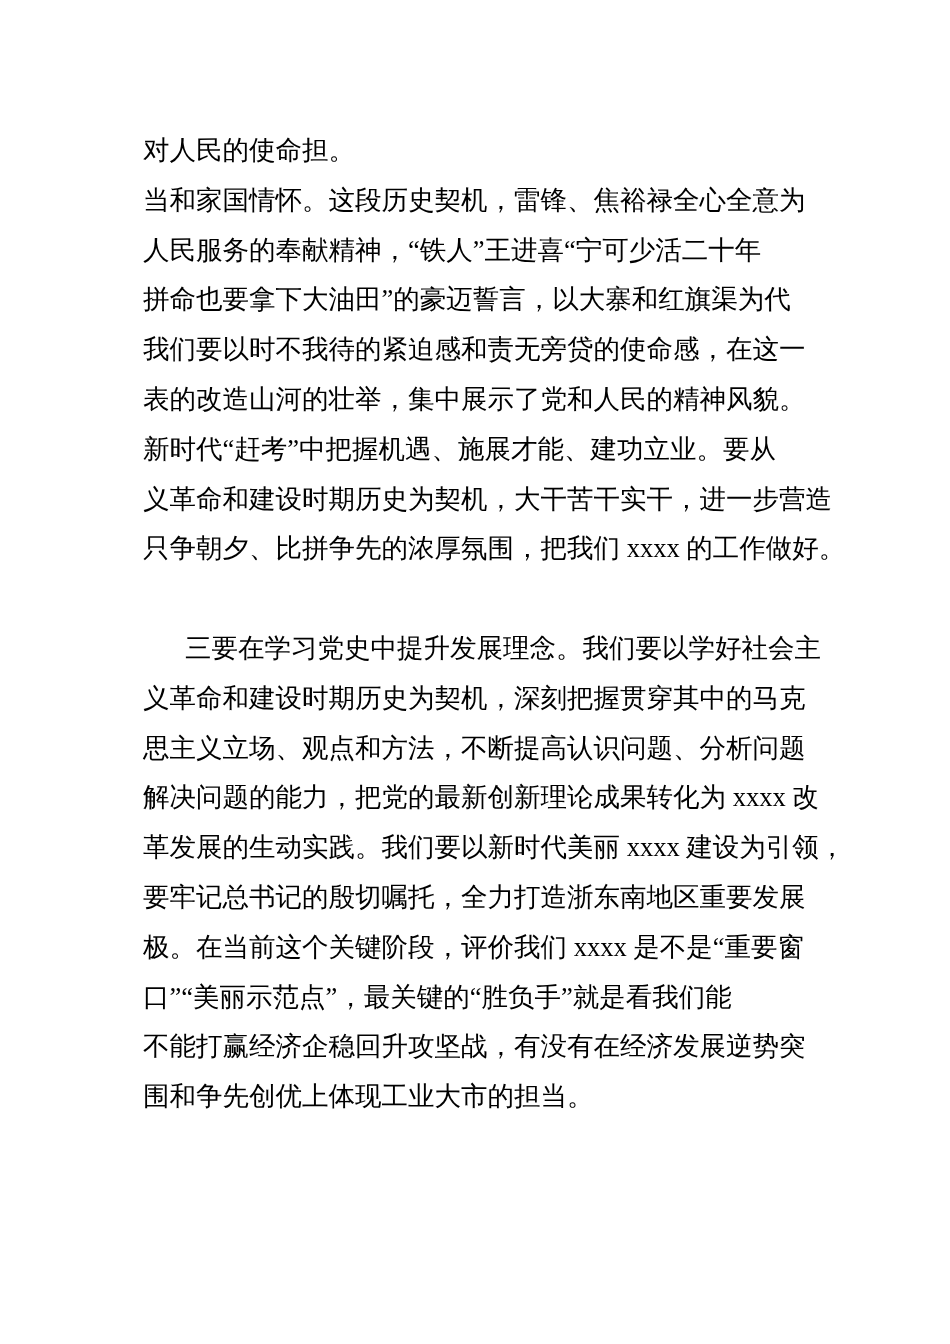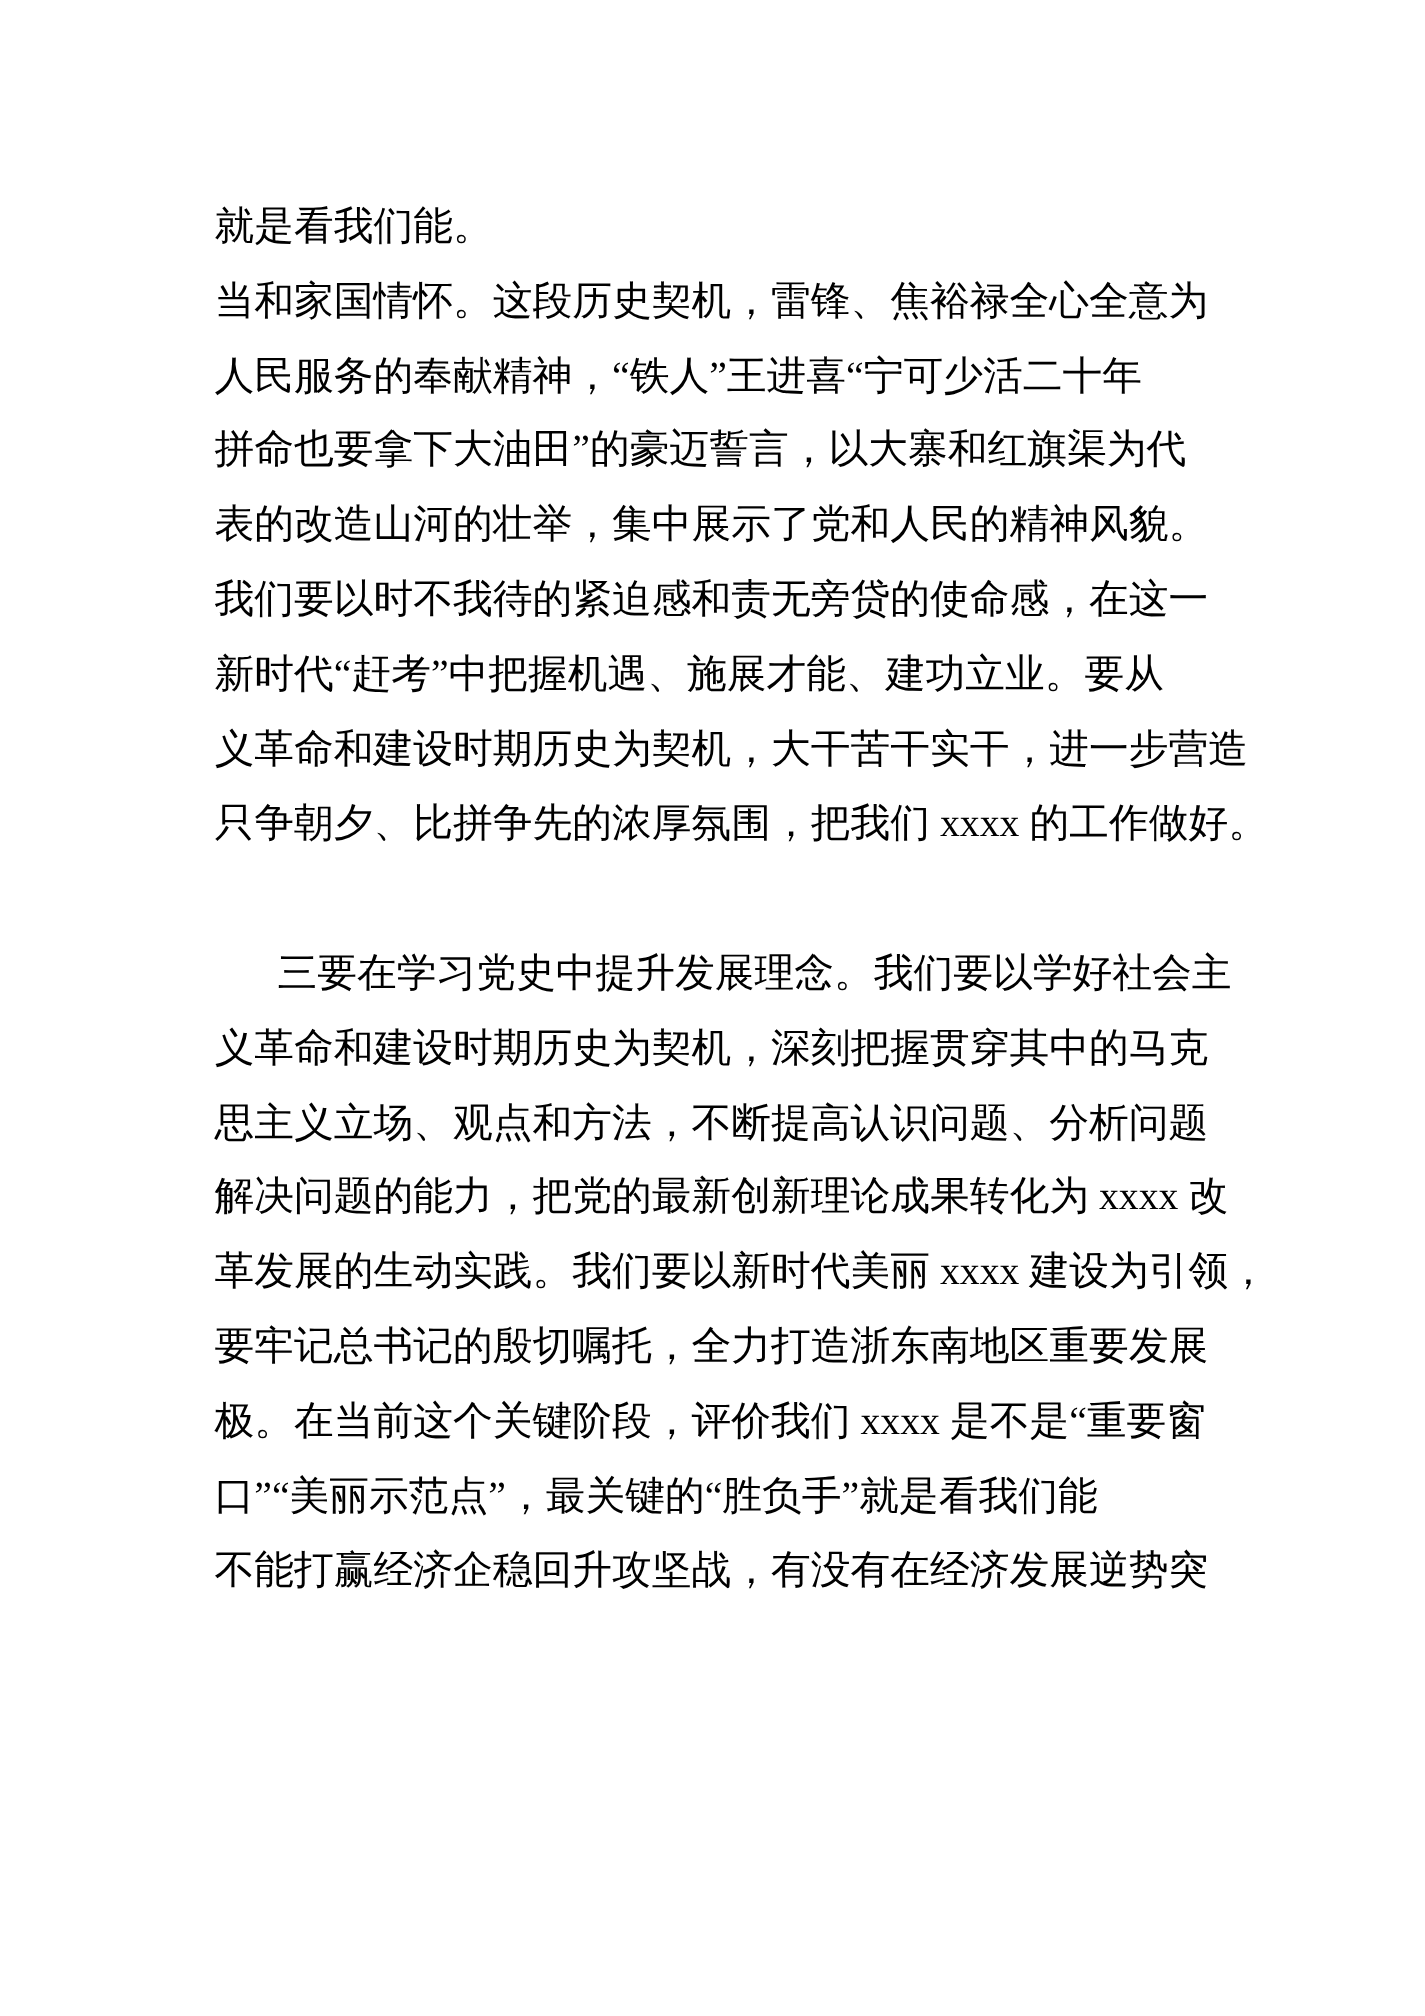--- a/index.html
+++ b/index.html
@@ -38,33 +38,34 @@
   }
   .line.blank {
     
   }
 </style>
 </head>
 <body>
 
 <div class="page" style="background: rgb(255, 255, 255);">
   <div class="text-block" style="color: rgb(0, 0, 0);">
-      <div class="line">就是看我们能。</div>
+      <div class="line">对人民的使命担。</div>
       <div class="line">当和家国情怀。这段历史契机，雷锋、焦裕禄全心全意为</div>
       <div class="line">人民服务的奉献精神，“铁人”王进喜“宁可少活二十年</div>
       <div class="line">拼命也要拿下大油田”的豪迈誓言，以大寨和红旗渠为代</div>
+      <div class="line">我们要以时不我待的紧迫感和责无旁贷的使命感，在这一</div>
       <div class="line">表的改造山河的壮举，集中展示了党和人民的精神风貌。</div>
-      <div class="line">我们要以时不我待的紧迫感和责无旁贷的使命感，在这一</div>
       <div class="line">新时代“赶考”中把握机遇、施展才能、建功立业。要从</div>
       <div class="line">义革命和建设时期历史为契机，大干苦干实干，进一步营造</div>
       <div class="line">只争朝夕、比拼争先的浓厚氛围，把我们 xxxx 的工作做好。</div>
       <div class="line blank">&nbsp;</div>
       <div class="line indent">三要在学习党史中提升发展理念。我们要以学好社会主</div>
       <div class="line">义革命和建设时期历史为契机，深刻把握贯穿其中的马克</div>
       <div class="line">思主义立场、观点和方法，不断提高认识问题、分析问题</div>
       <div class="line">解决问题的能力，把党的最新创新理论成果转化为 xxxx 改</div>
       <div class="line">革发展的生动实践。我们要以新时代美丽 xxxx 建设为引领，</div>
       <div class="line">要牢记总书记的殷切嘱托，全力打造浙东南地区重要发展</div>
       <div class="line">极。在当前这个关键阶段，评价我们 xxxx 是不是“重要窗</div>
       <div class="line">口”“美丽示范点”，最关键的“胜负手”就是看我们能</div>
       <div class="line">不能打赢经济企稳回升攻坚战，有没有在经济发展逆势突</div>
+      <div class="line">围和争先创优上体现工业大市的担当。</div>
     </div>
 </div>
 
 </body></html>

